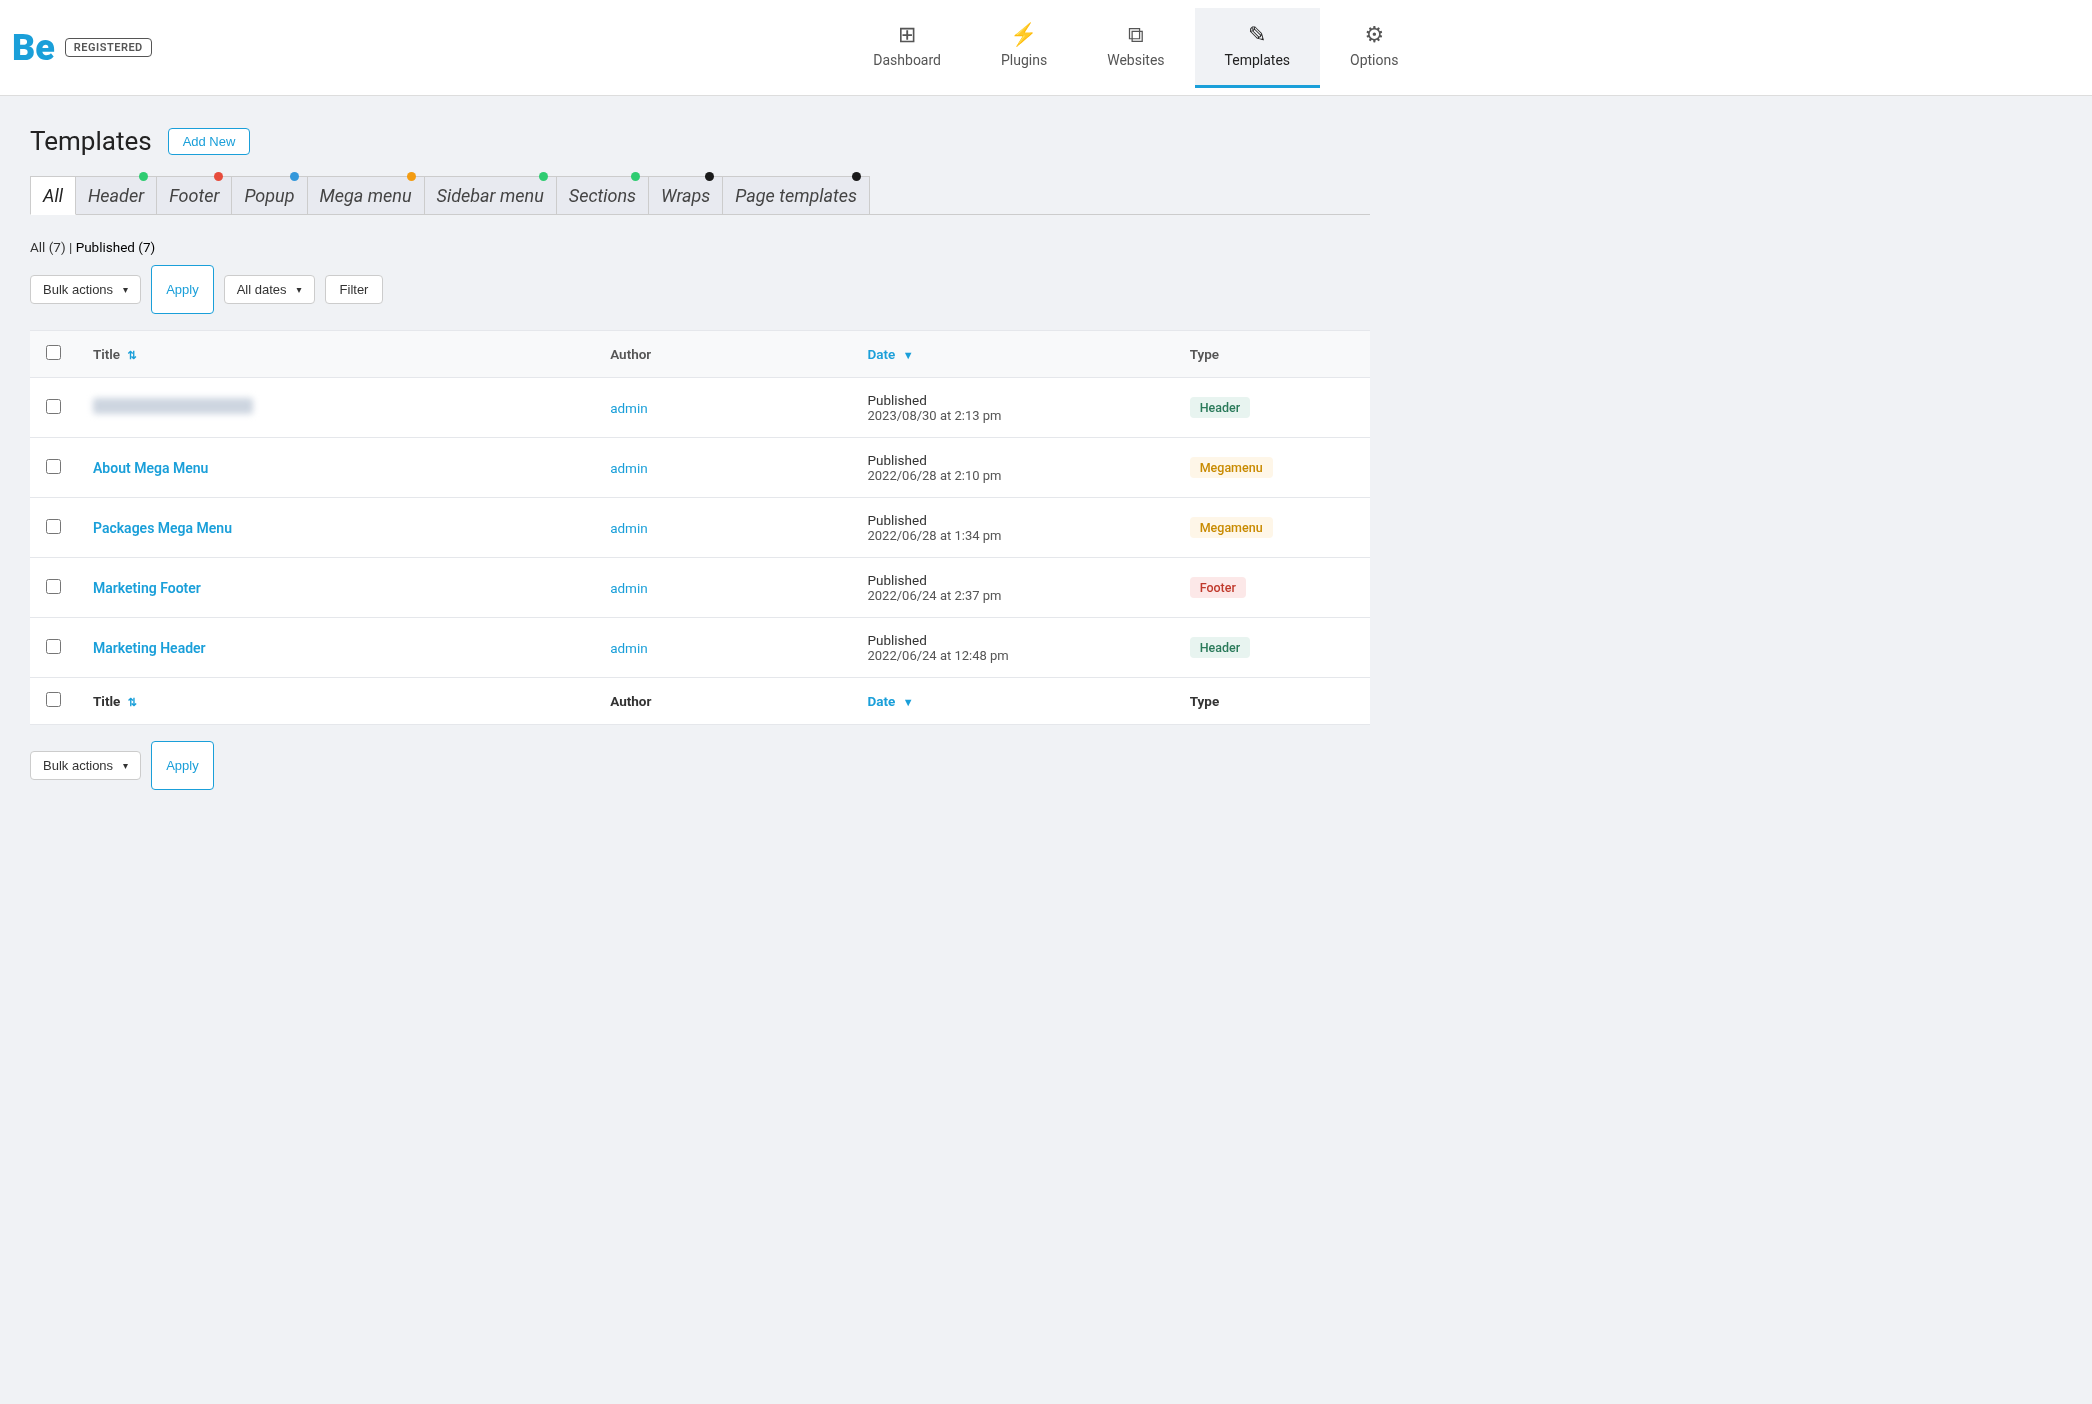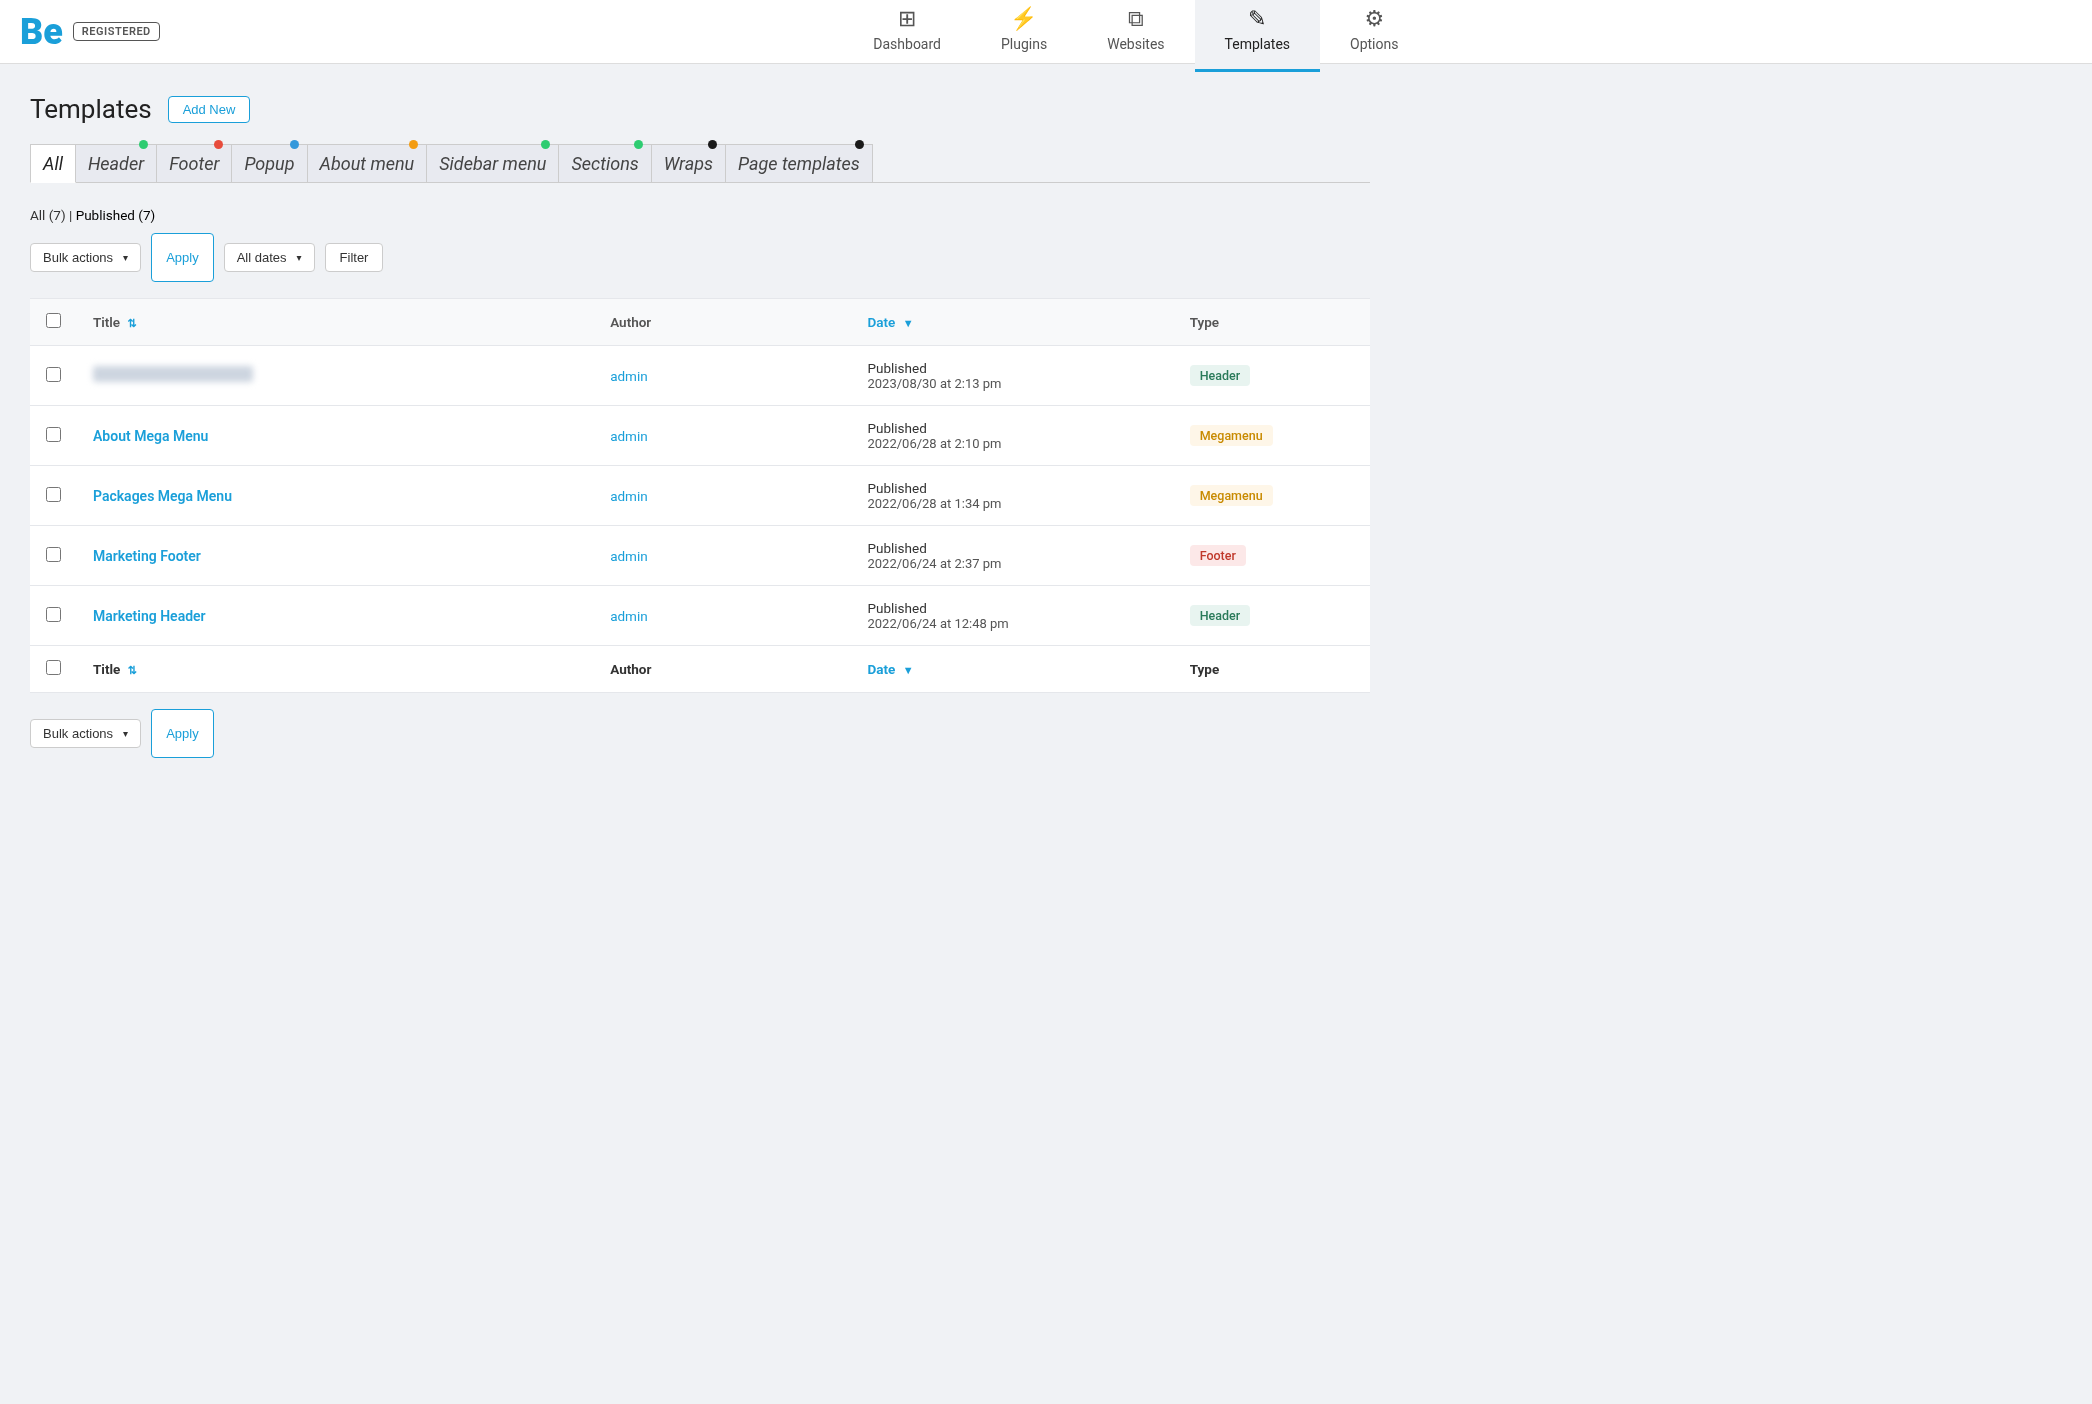--- a/index.html
+++ b/index.html
@@ -8,23 +8,23 @@
       background: #f0f2f5;
       font-size: 14px;
       color: #333;
     }
 
     
     .top-nav {
       background: #fff;
       display: flex;
       align-items: center;
-      padding: 0 20px;
+      padding: 0 12px;
       border-bottom: 1px solid #ddd;
-      height: 64px;
+      height: 96px;
     }
     .logo-area {
       display: flex;
       align-items: center;
       gap: 10px;
       margin-right: 40px;
     }
     .logo-be {
       font-size: 36px;
       font-weight: 900;
@@ -296,21 +296,21 @@
     <div class="tab" style="position:relative;">
       <span class="tab-dot" style="background:#e74c3c;"></span>
       <span>Footer</span>
     </div>
     <div class="tab" style="position:relative;">
       <span class="tab-dot" style="background:#3498db;"></span>
       <span>Popup</span>
     </div>
     <div class="tab" style="position:relative;">
       <span class="tab-dot" style="background:#f39c12;"></span>
-      <span>About menu</span>
+      <span>Mega menu</span>
     </div>
     <div class="tab" style="position:relative;">
       <span class="tab-dot" style="background:#2ecc71;"></span>
       <span>Sidebar menu</span>
     </div>
     <div class="tab" style="position:relative;">
       <span class="tab-dot" style="background:#2ecc71;"></span>
       <span>Sections</span>
     </div>
     <div class="tab" style="position:relative;">

